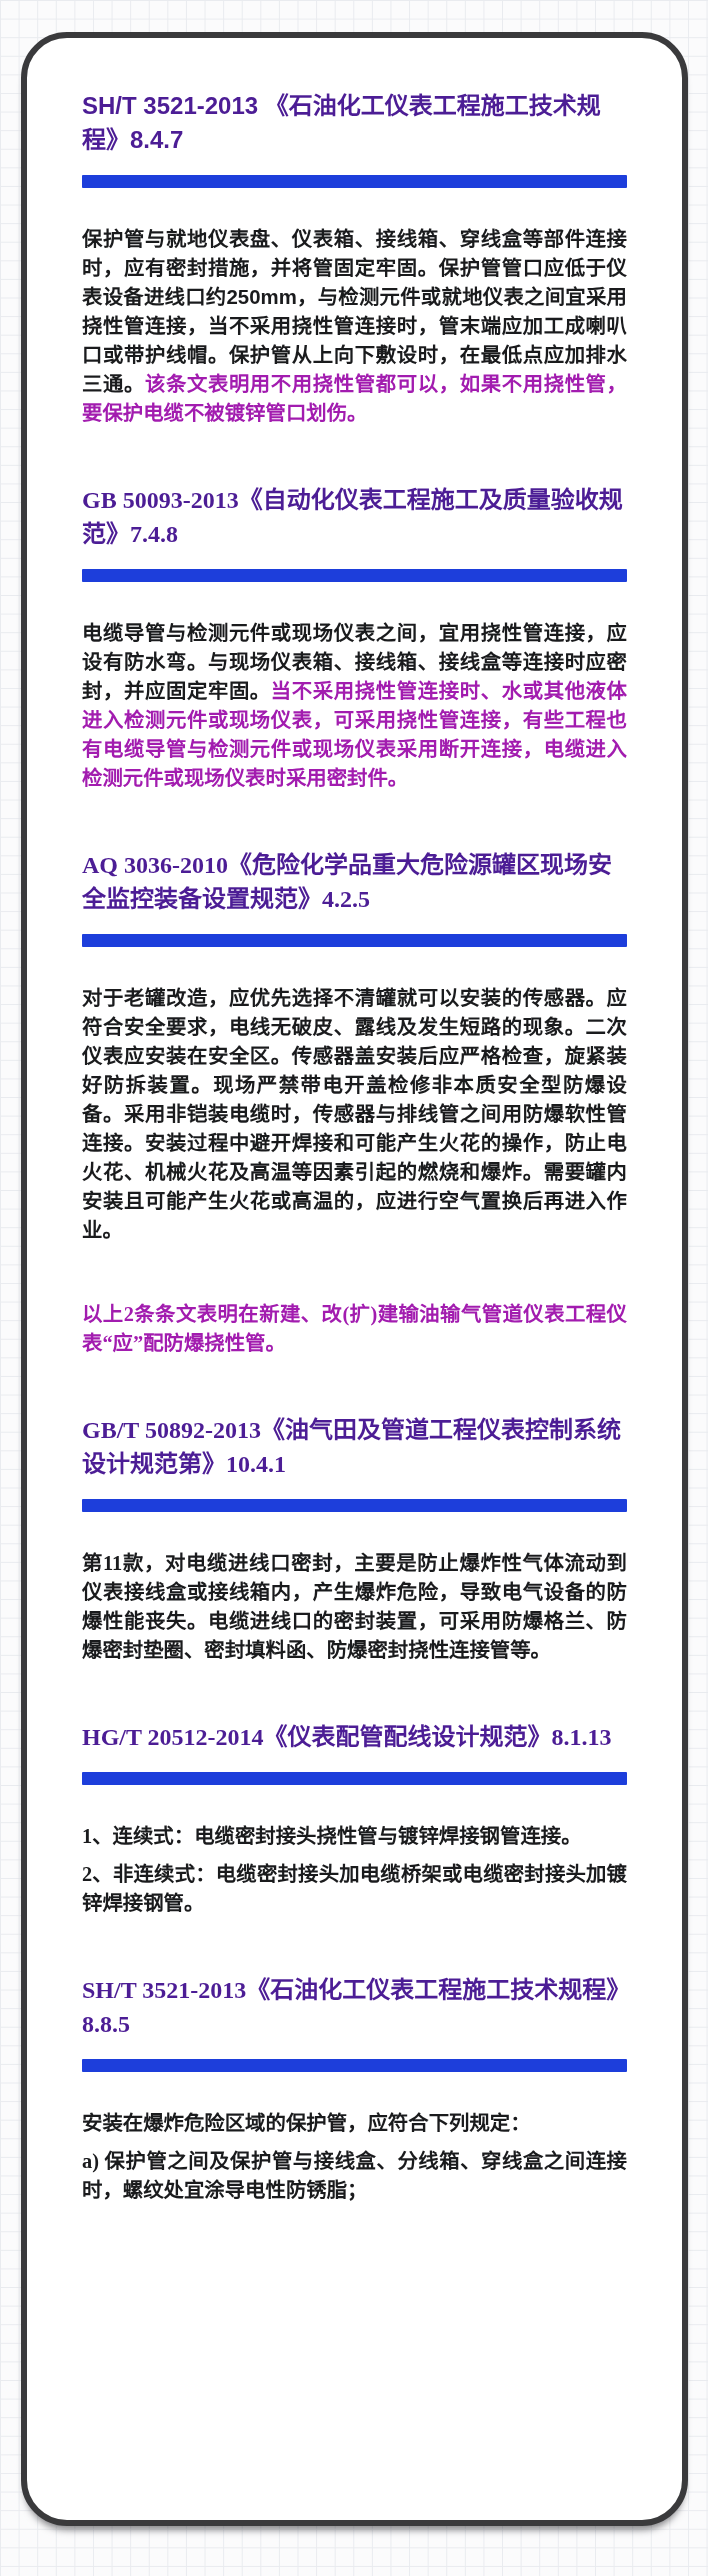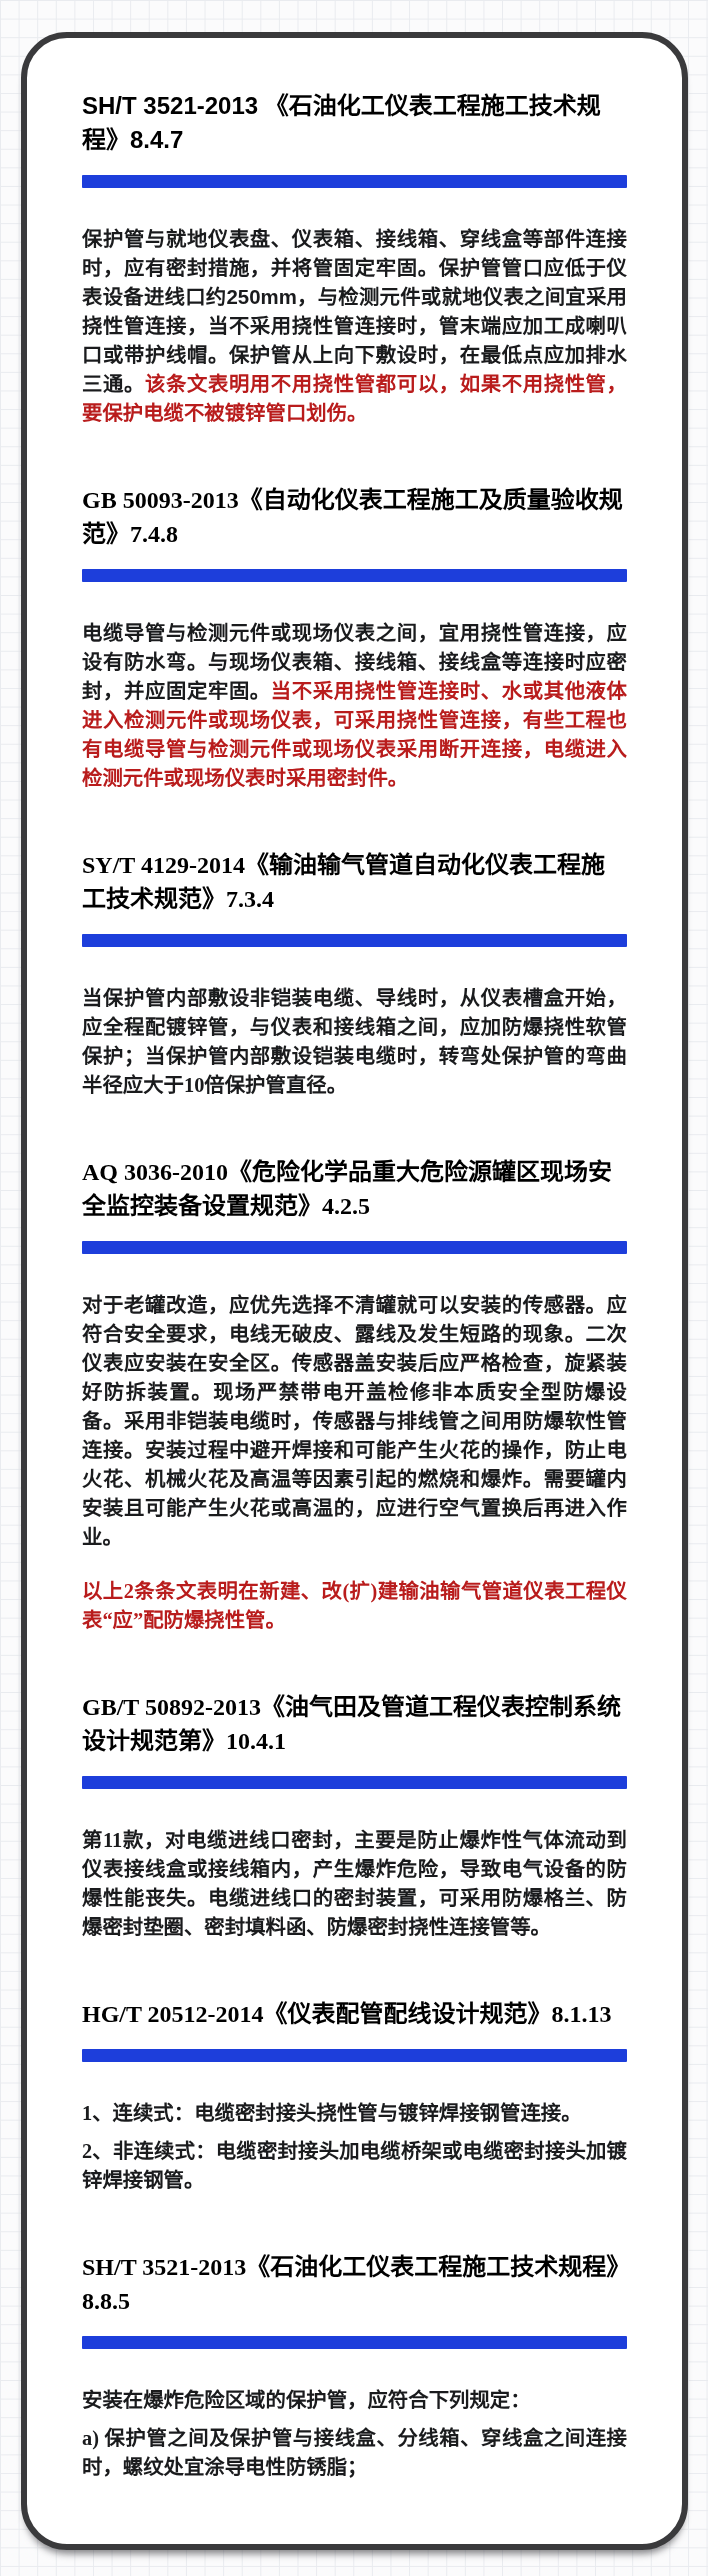--- a/index.html
+++ b/index.html
@@ -22,65 +22,58 @@
     border-radius:46px;
     box-shadow:0 8px 7px -4.4px rgba(40,40,45,.55);
     padding:51px 55px 62px 55px;
     min-height:2494px;
   }
   section.std + section.std{ margin-top:55px;font-family:Liberation Serif, serif; }
   h2.heading{
     font-size:24px;
     line-height:34px;
     font-weight:800;
-    color:#000000;
+    color:#4c1d95;
     letter-spacing:0;
   }
   .bar{
     height:13.3px;
     margin-top:17.7px;
     border-radius:0.9px;
   }
   .body-wrap{ margin-top:37px; }
   p.para{
     font-size:20.4px;
     line-height:29px;
     font-weight:600;
     color:#1a1b1d;
     text-align:justify;
     text-justify:inter-ideograph;
   }
-  p.para + p.para{ margin-top:25px; }
+  p.para + p.para{ margin-top:55px; }
   p.para.tight + p.para.tight, p.para + p.para.tight{ margin-top:9px; }
-  p.para .b{ font-weight:900; color:#b91c1c; }
+  p.para .b{ font-weight:900; color:#a21caf; }
 </style>
 </head>
 <body>
 
 <div class="card">
   <div id="sections">
       <section class="std">
         <h2 class="heading">SH/T 3521-2013 《石油化工仪表工程施工技术规程》8.4.7</h2>
         <div class="bar" style="background: rgb(29, 62, 219);"></div>
         <div class="body-wrap">
           <p class="para"><span class="n">保护管与就地仪表盘、仪表箱、接线箱、穿线盒等部件连接时，应有密封措施，并将管固定牢固。保护管管口应低于仪表设备进线口约250mm，与检测元件或就地仪表之间宜采用挠性管连接，当不采用挠性管连接时，管末端应加工成喇叭口或带护线帽。保护管从上向下敷设时，在最低点应加排水三通。</span><span class="b">该条文表明用不用挠性管都可以，如果不用挠性管，要保护电缆不被镀锌管口划伤。</span></p>
         </div>
       </section>
       <section class="std">
         <h2 class="heading">GB 50093-2013《自动化仪表工程施工及质量验收规范》7.4.8</h2>
         <div class="bar" style="background: rgb(29, 62, 219);"></div>
         <div class="body-wrap">
           <p class="para"><span class="n">电缆导管与检测元件或现场仪表之间，宜用挠性管连接，应设有防水弯。与现场仪表箱、接线箱、接线盒等连接时应密封，并应固定牢固。</span><span class="b">当不采用挠性管连接时、水或其他液体进入检测元件或现场仪表，可采用挠性管连接，有些工程也有电缆导管与检测元件或现场仪表采用断开连接，电缆进入检测元件或现场仪表时采用密封件。</span></p>
-        </div>
-      </section>
-      <section class="std">
-        <h2 class="heading">SY/T 4129-2014《输油输气管道自动化仪表工程施工技术规范》7.3.4</h2>
-        <div class="bar" style="background: rgb(29, 62, 219);"></div>
-        <div class="body-wrap">
-          <p class="para"><span class="n">当保护管内部敷设非铠装电缆、导线时，从仪表槽盒开始，应全程配镀锌管，与仪表和接线箱之间，应加防爆挠性软管保护；当保护管内部敷设铠装电缆时，转弯处保护管的弯曲半径应大于10倍保护管直径。</span></p>
         </div>
       </section>
       <section class="std">
         <h2 class="heading">AQ 3036-2010《危险化学品重大危险源罐区现场安全监控装备设置规范》4.2.5</h2>
         <div class="bar" style="background: rgb(29, 62, 219);"></div>
         <div class="body-wrap">
           <p class="para"><span class="n">对于老罐改造，应优先选择不清罐就可以安装的传感器。应符合安全要求，电线无破皮、露线及发生短路的现象。二次仪表应安装在安全区。传感器盖安装后应严格检查，旋紧装好防拆装置。现场严禁带电开盖检修非本质安全型防爆设备。采用非铠装电缆时，传感器与排线管之间用防爆软性管连接。安装过程中避开焊接和可能产生火花的操作，防止电火花、机械火花及高温等因素引起的燃烧和爆炸。需要罐内安装且可能产生火花或高温的，应进行空气置换后再进入作业。</span></p>
           <p class="para"><span class="b">以上2条条文表明在新建、改(扩)建输油输气管道仪表工程仪表“应”配防爆挠性管。</span></p>
         </div>
       </section>

